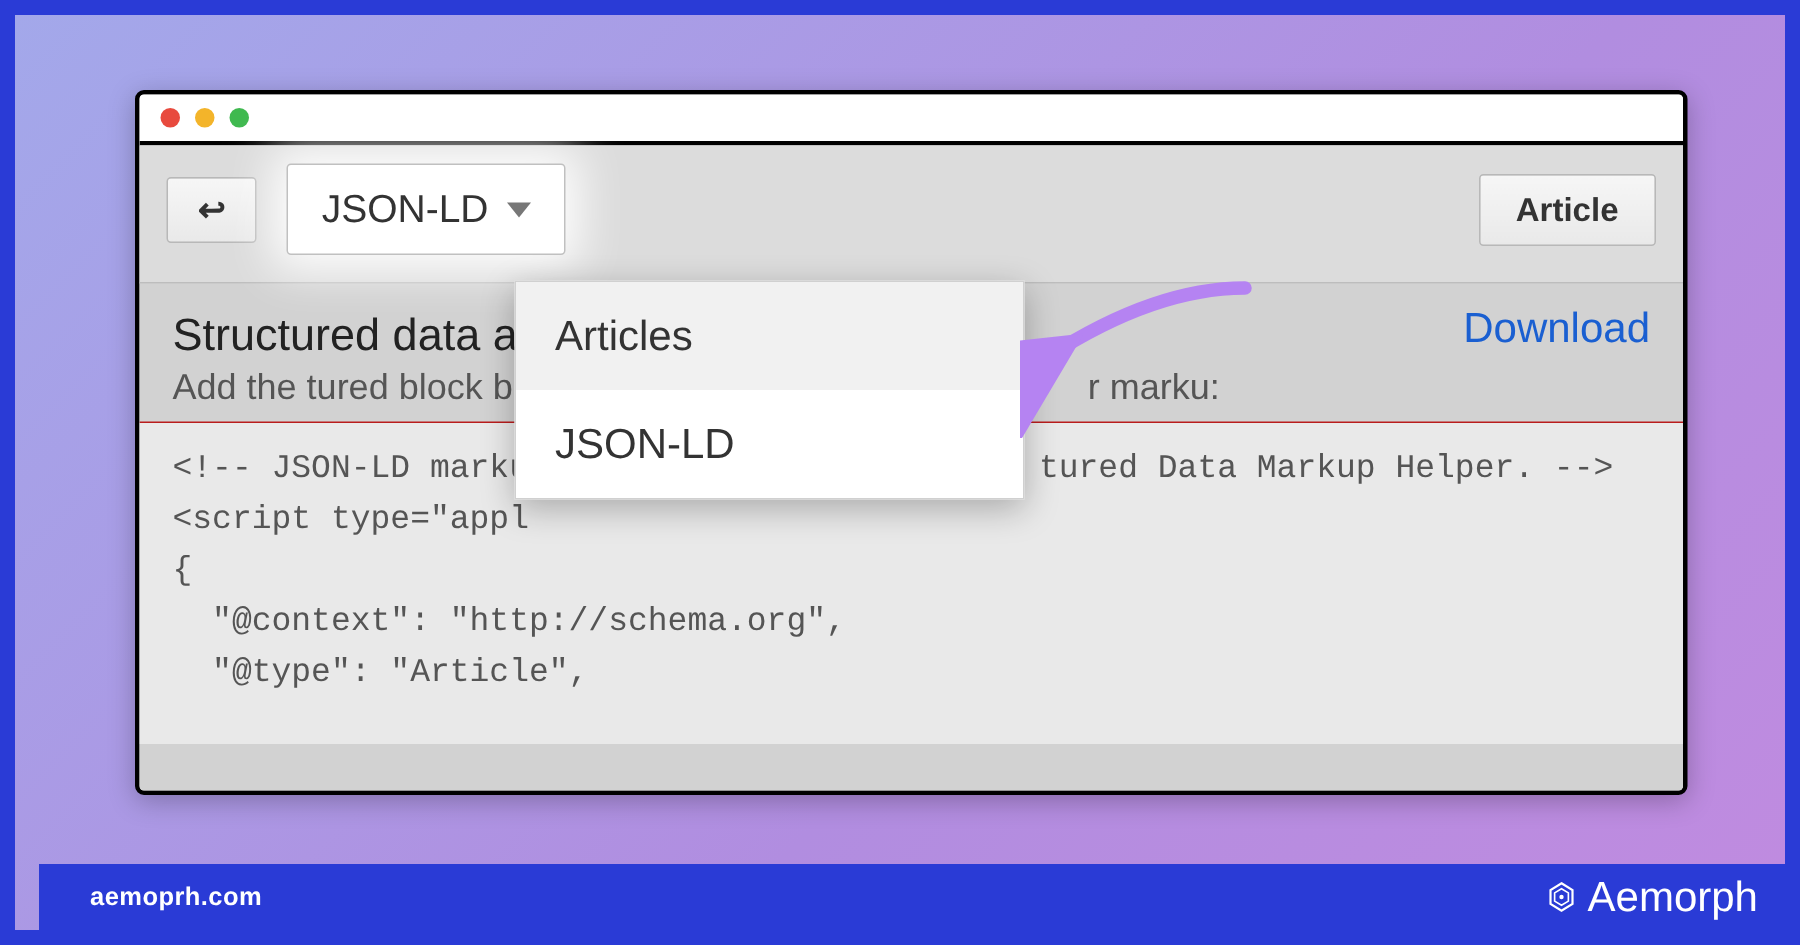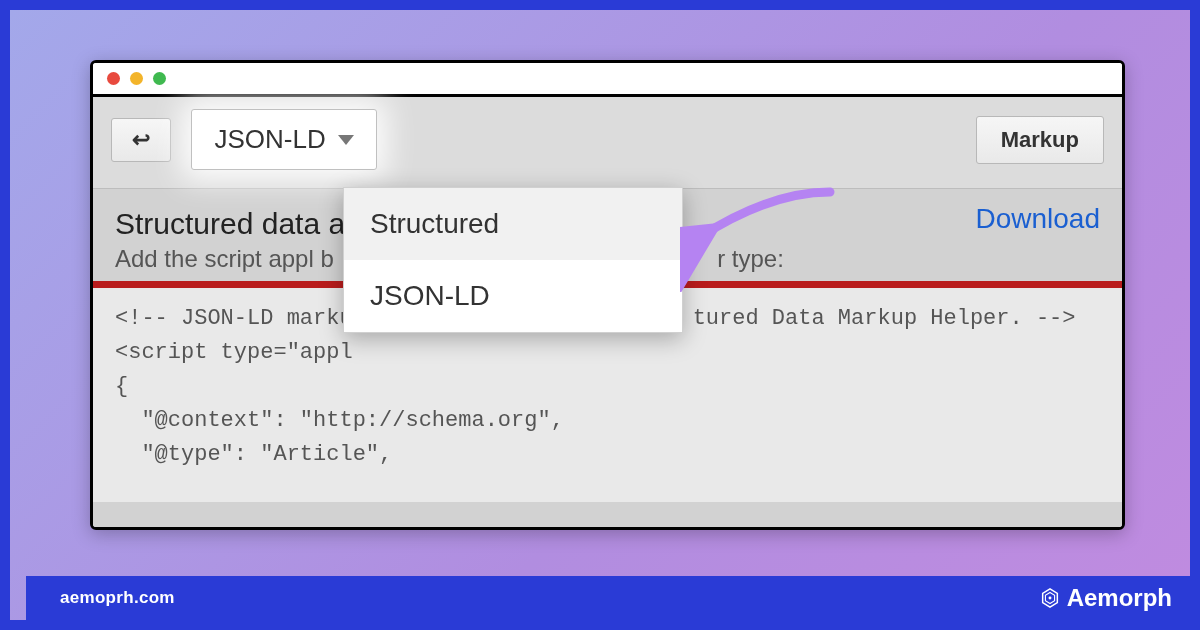--- a/index.html
+++ b/index.html
@@ -71,21 +71,21 @@
     width: 0; height: 0;
     border-left: 8px solid transparent;
     border-right: 8px solid transparent;
     border-top: 10px solid #777;
     display: inline-block;
   }
   .spacer { flex: 1; }
 
   .section {
     padding: 18px 22px 8px 22px;
-    border-bottom: 7px solid #b91c1c;
+    border-bottom: 1px solid #b91c1c;
     position: relative;
   }
   .section h1 { font-size: 30px; font-weight: 500; color: #222; margin-bottom: 4px; }
   .section p { font-size: 24px; color: #555; }
   .articles-link {
     position: absolute; right: 22px; top: 14px;
     color: #1a5fd1; font-size: 28px; cursor: pointer;
   }
 
   .codebox {
@@ -127,21 +127,21 @@
     position: absolute;
     left: 16px; bottom: 0;
     width: 100%;
     height: 44px;
     background: #2a3bd6;
     display: flex; align-items: center; justify-content: space-between;
     padding: 0 34px;
     color: #fff;
   }
   .footer .url { font-size: 17px; font-weight: 700; letter-spacing: .3px; }
-  .footer .brand { display: flex; align-items: center; gap: 6px; font-size: 24px; font-weight: 700; }
+  .footer .brand { display: flex; align-items: center; gap: 6px; font-size: 28px; font-weight: 400; }
   .brand-icon { width: 22px; height: 22px; }
 </style>
 </head>
 <body>
 
 <div class="stage">
 
   <div class="window">
     <div class="titlebar">
       <span class="dot red"></span>
@@ -154,44 +154,44 @@
       <div class="toolbar">
         <div class="btn">
           <span class="arrow-left">↩</span>
         </div>
         <div class="jsonld-trigger">
           <span>JSON-LD</span>
           <span class="caret-down"></span>
         </div>
         <div class="spacer"></div>
         <div class="btn small">
-          <span>Markup</span>
+          <span>Article</span>
         </div>
       </div>
 
       <div class="section">
         <h1>
           <span>Structured data a</span>
         </h1>
         <p>
-          <span>Add the script appl b</span>
+          <span>Add the tured block b</span>
           <span style="display:inline-block; width:370px;"></span>
-          <span>r type:</span>
+          <span>r marku:</span>
         </p>
         <span class="articles-link">Download</span>
       </div>
 
       <div class="codebox"><span>&lt;!-- JSON-LD marku</span><span style="display:inline-block;width:340px"></span><span>tured Data Markup Helper. --&gt;</span>
 <span>&lt;script type="appl</span>
 <span>{</span>
 <span>  "@context": "http://schema.org",</span>
 <span>  "@type": "Article",</span></div>
 
       <div class="dropdown">
-        <div class="item hover">Structured</div>
+        <div class="item hover">Articles</div>
         <div class="item">JSON-LD</div>
       </div>
 
       <svg class="arrow-svg" width="180" height="110">
         <defs>
           <marker id="ah" markerWidth="14" markerHeight="14" refX="3" refY="6" orient="auto">
             <path d="M12,0 L0,6 L12,12 L8,6 Z" fill="#b583f2"></path>
           </marker>
         </defs>
         <path d="M 150 10 Q 90 10 20 55" stroke="#b583f2" stroke-width="9" fill="none" marker-end="url(#ah)" stroke-linecap="round"></path>

